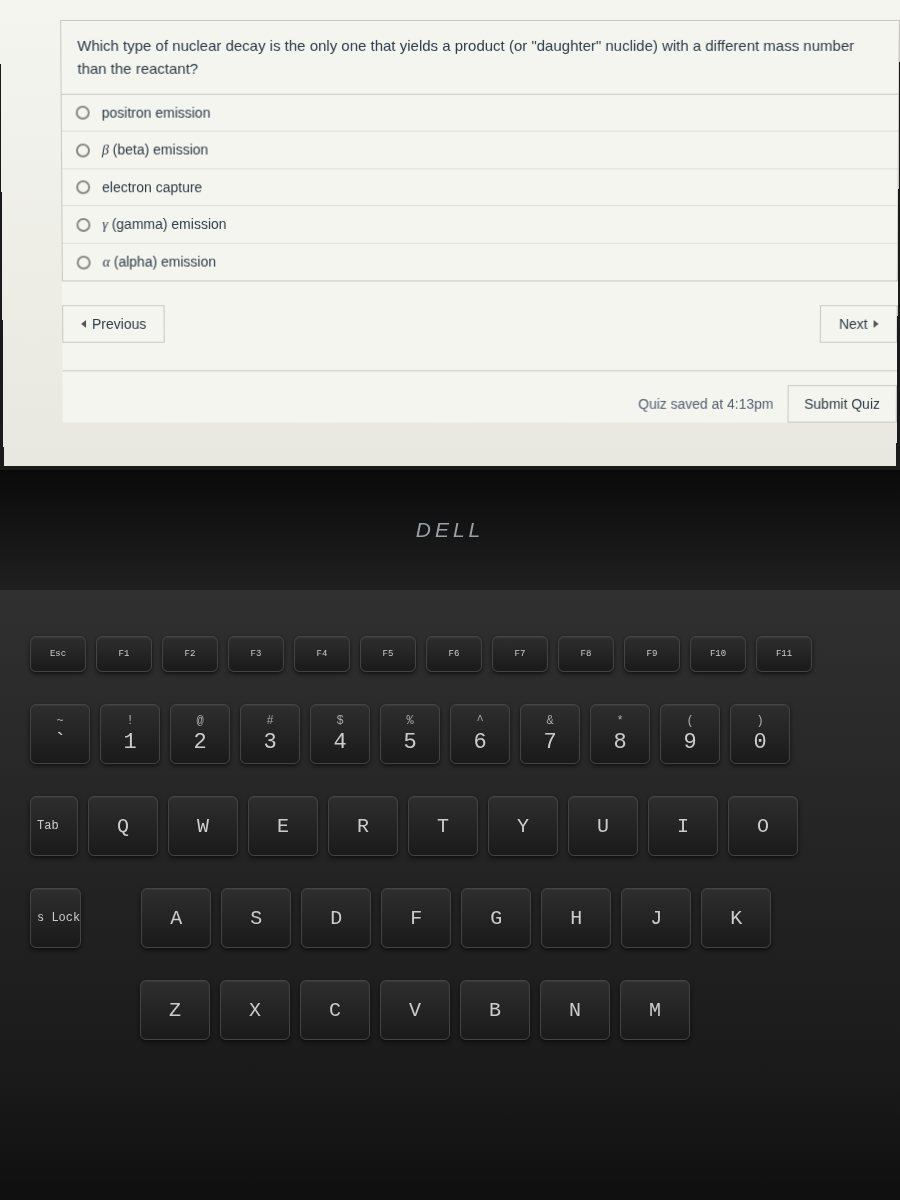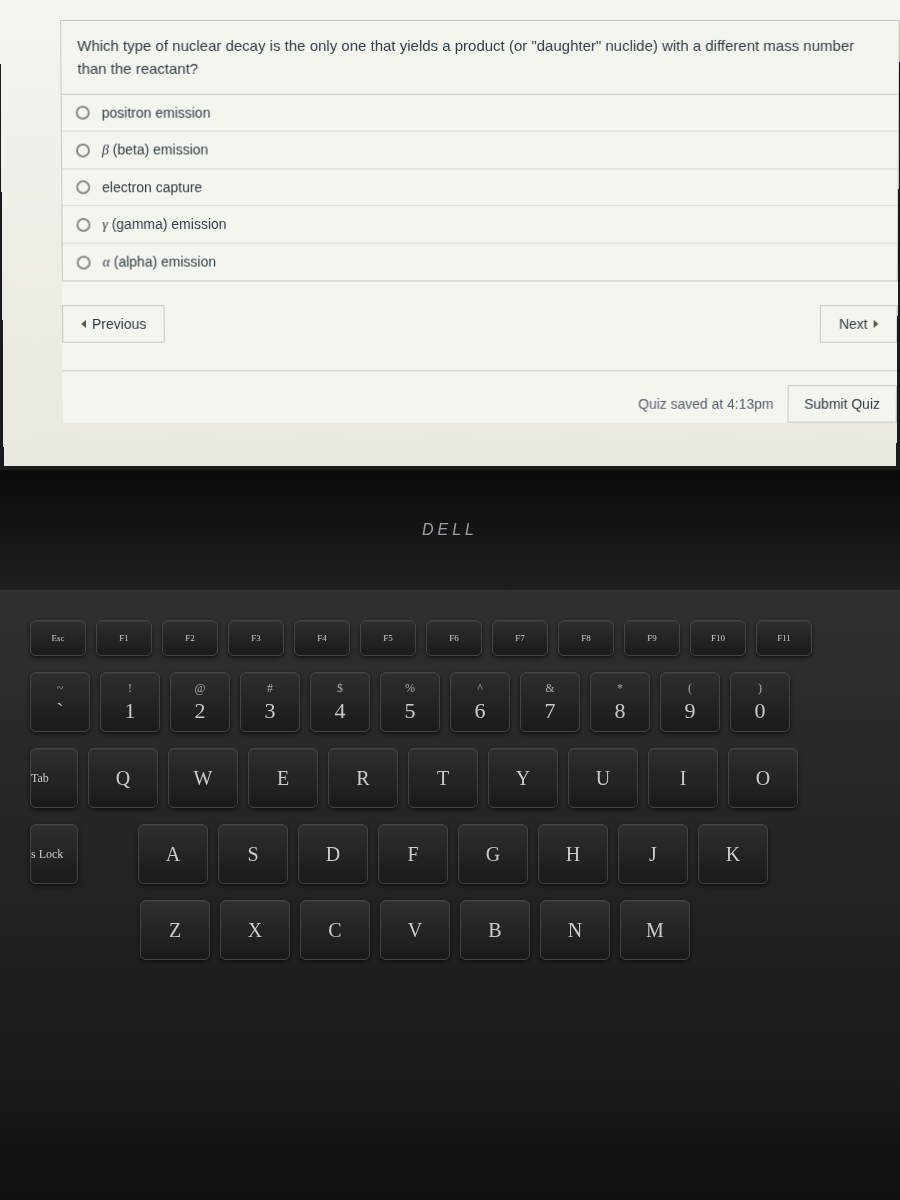--- a/index.html
+++ b/index.html
@@ -105,21 +105,21 @@
     }
 
     
     .bezel {
       height: 120px;
       background: linear-gradient(to bottom, #0a0a0a, #1f1f1f);
       display: flex;
       align-items: center;
       justify-content: center;
       color: #9aa0a6;
-      font-size: 16px;
+      font-size: 21px;
       letter-spacing: 4px;
       font-weight: 300;
     }
     .bezel .dell { font-style: italic; }
     .keyboard {
       background: linear-gradient(to bottom, #303030, #1a1a1a 80%, #0f0f0f);
       height: 610px;
       padding: 30px 20px 20px 0;
       position: relative;
     }
@@ -136,27 +136,28 @@
       border-radius: 6px;
       color: #ccc;
       display: flex;
       flex-direction: column;
       align-items: center;
       justify-content: center;
       font-size: 20px;
       box-shadow: 0 2px 4px rgba(0,0,0,0.6), inset 0 1px 0 rgba(255,255,255,0.06);
       min-width: 60px;
       height: 60px;
-      font-family: Liberation Serif, serif;
+      font-family: Liberation Mono, monospace;
+      margin-top: 16px;
     }
     .key.wider { min-width: 70px; }
     .key .top { font-size: 12px; margin-bottom: 2px; color:#aaa; }
     .key .main { font-size: 22px; }
     .key.fn-row { font-size: 9px; height:36px; min-width:56px; }
-    .key.side { min-width: 48px; font-size:12px; align-items:flex-start; }
+    .key.side { min-width: 48px; font-size:12px; align-items:flex-start; padding-left:6px; }
   </style>
 </head>
 <body>
 
 <div class="screen">
   <div class="quiz-container">
 
     <div class="question-block">
       <span>Which type of nuclear decay is the </span><span class="only">only</span><span> one that yields a product (or "daughter" nuclide) with a different </span><span class="bold">mass number</span><span> than the reactant?</span>
     </div>

